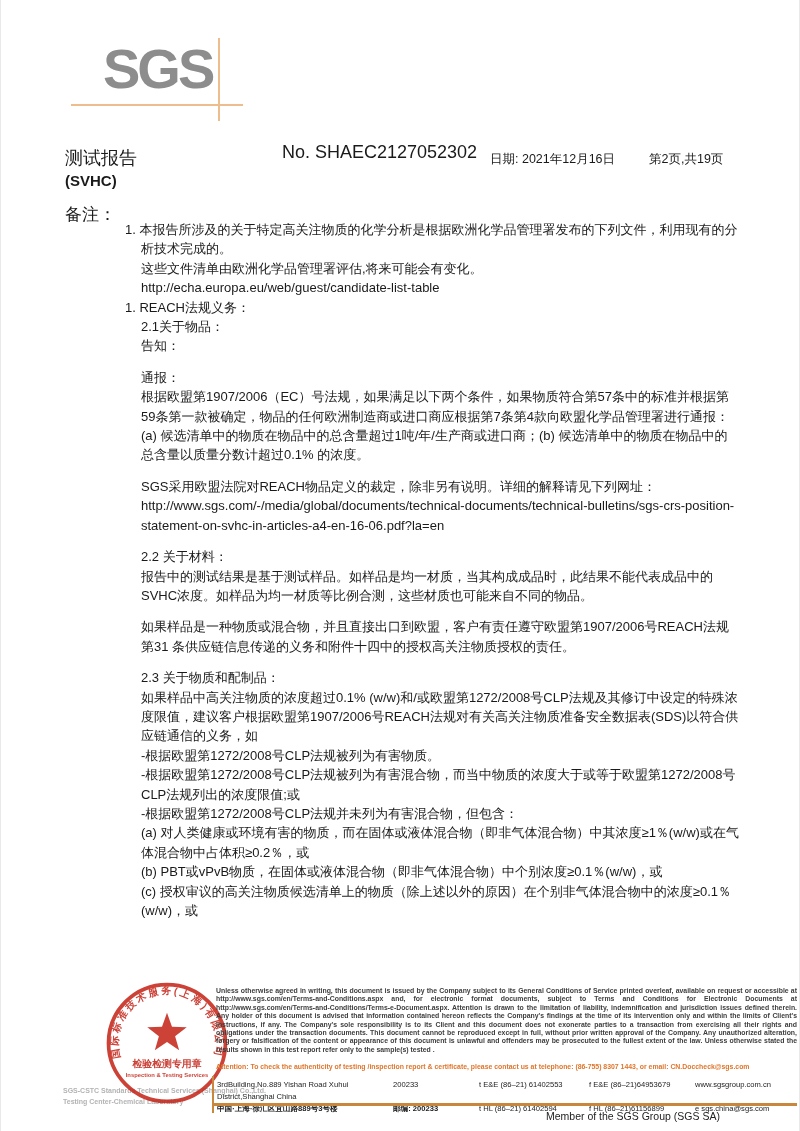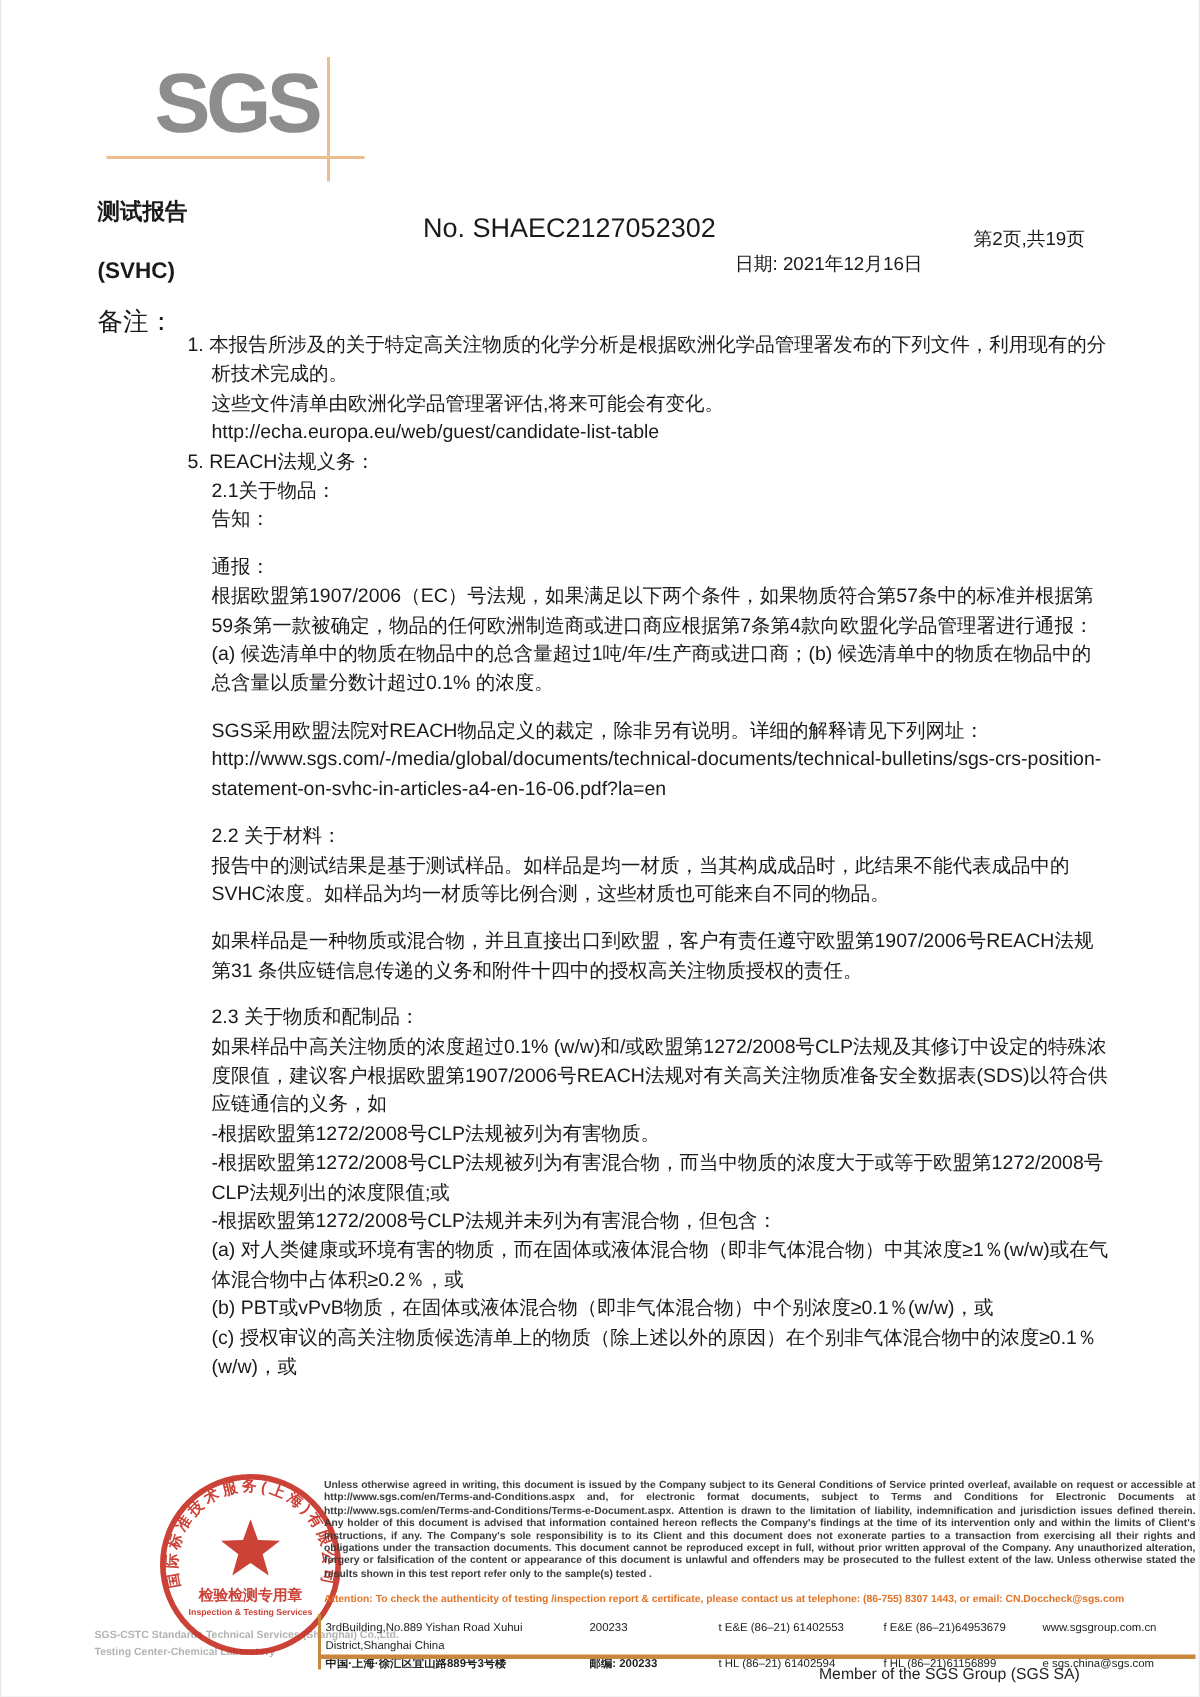--- a/index.html
+++ b/index.html
@@ -10,24 +10,24 @@
   }
   
   .logo-text{
     position:absolute;left:102px;top:36px;
     font-size:56px;font-weight:bold;color:#8d8d8d;letter-spacing:-3px;
     font-family:"Liberation Sans", sans-serif;
   }
   .logo-hline{position:absolute;left:70px;top:104px;width:172px;height:2px;background:#edbd8d;}
   .logo-vline{position:absolute;left:217px;top:38px;width:2px;height:83px;background:#edbd8d;}
   
-  .title1{position:absolute;left:64px;top:132px;font-size:15px;font-weight:bold;}
+  .title1{position:absolute;left:64px;top:146px;font-size:18px;font-weight:normal;}
   .title2{position:absolute;left:64px;top:172px;font-size:15px;font-weight:bold;}
   .report-no{position:absolute;left:281px;top:142px;font-size:18px;}
-  .hdr-date{position:absolute;left:489px;top:168px;font-size:12.5px;}
+  .hdr-date{position:absolute;left:489px;top:151px;font-size:12.5px;}
   .hdr-page{position:absolute;left:648px;top:151px;font-size:12.5px;}
   
   .notes-label{position:absolute;left:64px;top:203px;font-size:17px;}
   .notes-body{
     position:absolute;left:124px;top:220px;width:614px;
     font-size:13px;line-height:19.4px;
   }
   .notes-body p{margin:0;padding-left:16px;}
   .notes-body p.num{text-indent:-16px;}
   .notes-body p.url{word-break:break-all;}
@@ -71,21 +71,21 @@
   <div class="report-no">No. SHAEC2127052302</div>
   <div class="hdr-date">日期: 2021年12月16日</div>
   <div class="hdr-page">第2页,共19页</div>
 
   <div class="notes-label">备注：</div>
   <div class="notes-body">
 
   <p class="bodyline num">1. 本报告所涉及的关于特定高关注物质的化学分析是根据欧洲化学品管理署发布的下列文件，利用现有的分析技术完成的。</p>
       <p class="bodyline">这些文件清单由欧洲化学品管理署评估,将来可能会有变化。</p>
       <p class="bodyline url">http://echa.europa.eu/web/guest/candidate-list-table</p>
-      <p class="bodyline num">5.  REACH法规义务：</p>
+      <p class="bodyline num">1.  REACH法规义务：</p>
       <p class="bodyline">2.1关于物品：</p>
       <p class="bodyline">告知：</p>
       <p class="bodyline gap"></p>
       <p class="bodyline">通报：</p>
       <p class="bodyline">根据欧盟第1907/2006（EC）号法规，如果满足以下两个条件，如果物质符合第57条中的标准并根据第59条第一款被确定，物品的任何欧洲制造商或进口商应根据第7条第4款向欧盟化学品管理署进行通报：(a) 候选清单中的物质在物品中的总含量超过1吨/年/生产商或进口商；(b) 候选清单中的物质在物品中的总含量以质量分数计超过0.1% 的浓度。</p>
       <p class="bodyline gap"></p>
       <p class="bodyline">SGS采用欧盟法院对REACH物品定义的裁定，除非另有说明。详细的解释请见下列网址：</p>
       <p class="bodyline url">http://www.sgs.com/-/media/global/documents/technical-documents/technical-bulletins/sgs-crs-position-statement-on-svhc-in-articles-a4-en-16-06.pdf?la=en</p>
       <p class="bodyline gap"></p>
       <p class="bodyline">2.2 关于材料：</p>

